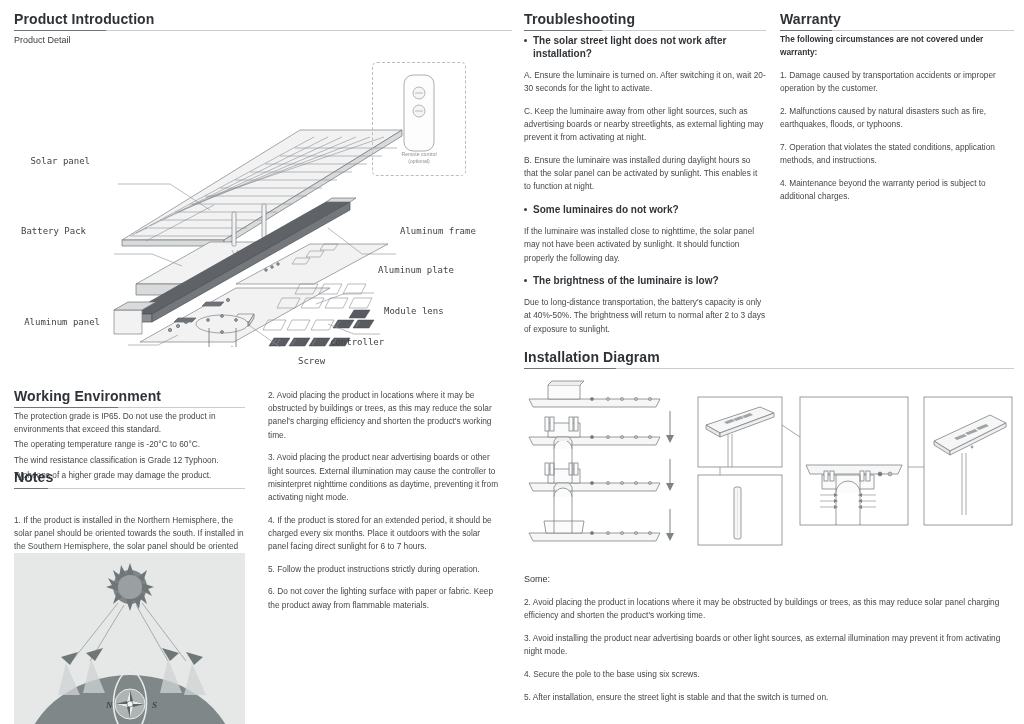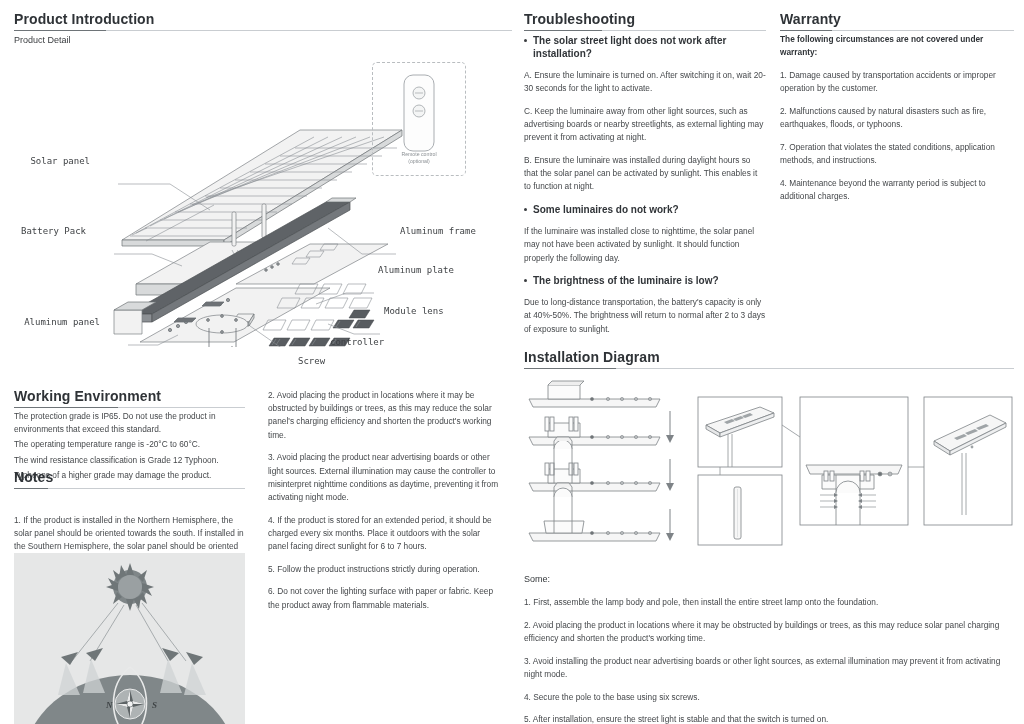--- a/index.html
+++ b/index.html
@@ -569,20 +569,19 @@
             <circle cx="44" cy="38" r="1.4" fill="#9fa4a7" stroke="none"></circle>
           </g>
         </g>
         <path d="M384,92 L400,92" stroke="#8d9295"></path>
       </g>
     </svg>
   </div>
 
   <div class="col" style="left:524px; top:573px; width:492px;">
     <p class="p" style="font-size:9px; color:#33373a; margin-bottom:10px;">Some:</p>
-    <p class="p">1. First, assemble the lamp body and pole, then install the entire street lamp onto the foundation.</p>
     <p class="p">2. Avoid placing the product in locations where it may be obstructed by buildings or trees, as this may reduce solar panel charging efficiency and shorten the product's working time.</p>
     <p class="p">3. Avoid installing the product near advertising boards or other light sources, as external illumination may prevent it from activating night mode.</p>
     <p class="p">4. Secure the pole to the base using six screws.</p>
     <p class="p">5. After installation, ensure the street light is stable and that the switch is turned on.</p>
   </div>
 
 </div>
 
 </body></html>

